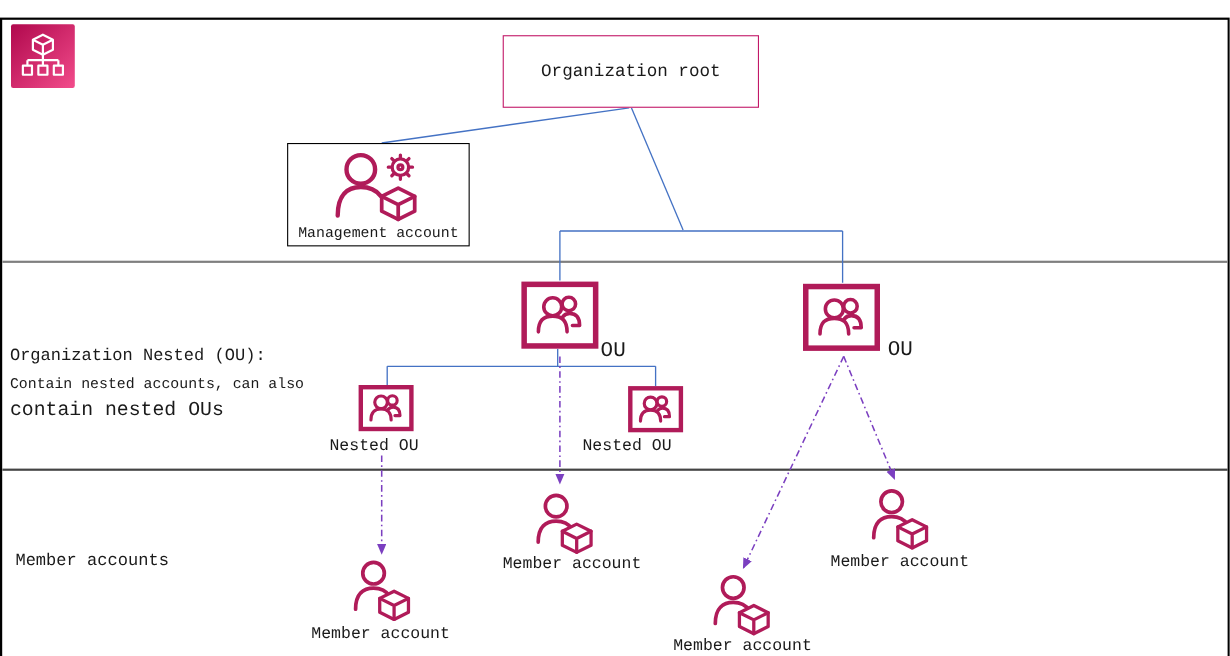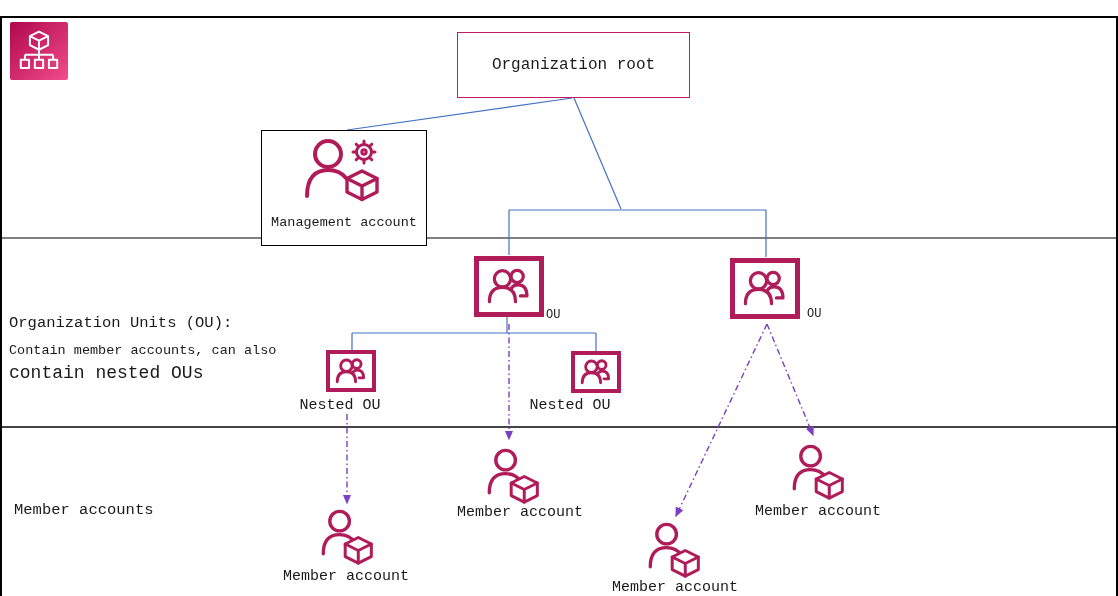--- a/index.html
+++ b/index.html
@@ -29,37 +29,37 @@
   .divider.d2{top:408px;border-top:2px solid var(--divider_dark,#444444);}
   
   .rootbox{
     left:455px;top:14px;width:233px;height:66px;
     border:1.5px solid var(--root_border,#C21868);
     display:flex;align-items:center;justify-content:center;
     background:#fff;box-sizing:border-box;z-index:3;
     font-size:16px;
   }
   .mgmtbox{
-    left:259px;top:112px;width:166px;height:116px;
+    left:259px;top:112px;width:166px;height:94px;
     border:1.5px solid #000;background:#fff;box-sizing:border-box;
     display:flex;flex-direction:column;align-items:center;justify-content:flex-end;
-    padding-bottom:16px;z-index:3;
+    padding-bottom:4px;z-index:3;
   }
   .mgmtbox .micon{position:absolute;top:6px;left:50%;transform:translateX(-50%);}
   .mgmtbox .mlabel{font-size:13.5px;line-height:1;}
   .oubox{
     box-sizing:border-box;background:#fff;
     border:5px solid var(--crimson,#B01B59);
     display:flex;align-items:center;justify-content:center;z-index:3;
   }
   .oubox.big{width:70px;height:61px;}
   .oubox.small{width:50px;height:42px;border-width:4px;}
   .node-label{font-size:15px;white-space:nowrap;z-index:3;}
   .center-label{transform:translateX(-50%);}
-  .ou-label{font-size:12px;}
+  .ou-label{font-size:19px;}
   .member-icon{width:56px;height:56px;z-index:3;}
   
   .ou-band-heading{left:7px;top:296px;font-size:15.5px;}
   .ou-band-line1{left:7px;top:325px;font-size:13.5px;}
   .ou-band-line2{left:7px;top:345px;font-size:18px;}
   .members-heading{left:12px;top:483px;font-size:15.5px;text-align:center;}
   svg.overlay{position:absolute;left:0;top:0;z-index:1;}
   .blue-line{stroke:var(--connector_blue,#4472C4);stroke-width:1.2;fill:none;}
   .purple-line{stroke:var(--arrow_purple,#7B3FC0);stroke-width:1.4;fill:none;stroke-dasharray:6 3 1.5 3;}
   .icon-stroke{stroke:var(--crimson,#B01B59);fill:none;stroke-linecap:round;stroke-linejoin:round;}
@@ -239,18 +239,18 @@
       <path d="M3.5,48 C3.5,33 11,27.5 21,27.5 C28,27.5 33.5,30.5 37,35.5"></path>
     </g>
     <polygon class="icon-fill-white" points="41,30.5 55,37.5 55,51 41,58 27,51 27,37.5"></polygon>
     <g class="icon-stroke" stroke-width="3.2">
       <polygon points="41,30.5 55,37.5 55,51 41,58 27,51 27,37.5"></polygon>
       <path d="M27,37.5 L41,44.5 L55,37.5 M41,44.5 V58"></path>
     </g>
   </svg>
   <div class="abs node-label center-label" style="left:816px;top:485px;">Member account</div>
 
-  <div class="abs ou-band-heading">Organization Units (OU):</div>
-  <div class="abs ou-band-line1">Contain member  accounts, can also</div>
+  <div class="abs ou-band-heading">Organization Nested (OU):</div>
+  <div class="abs ou-band-line1">Contain nested  accounts, can also</div>
   <div class="abs ou-band-line2">contain nested OUs</div>
   <div class="abs members-heading">Member accounts</div>
 
 </div>
 
 </body></html>

